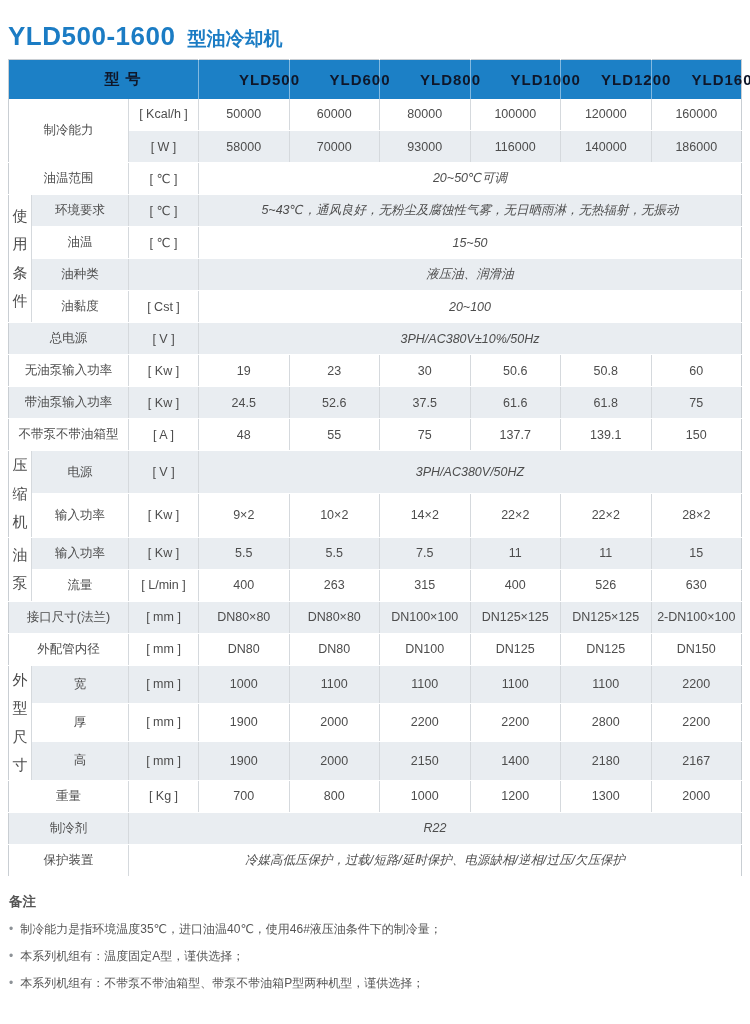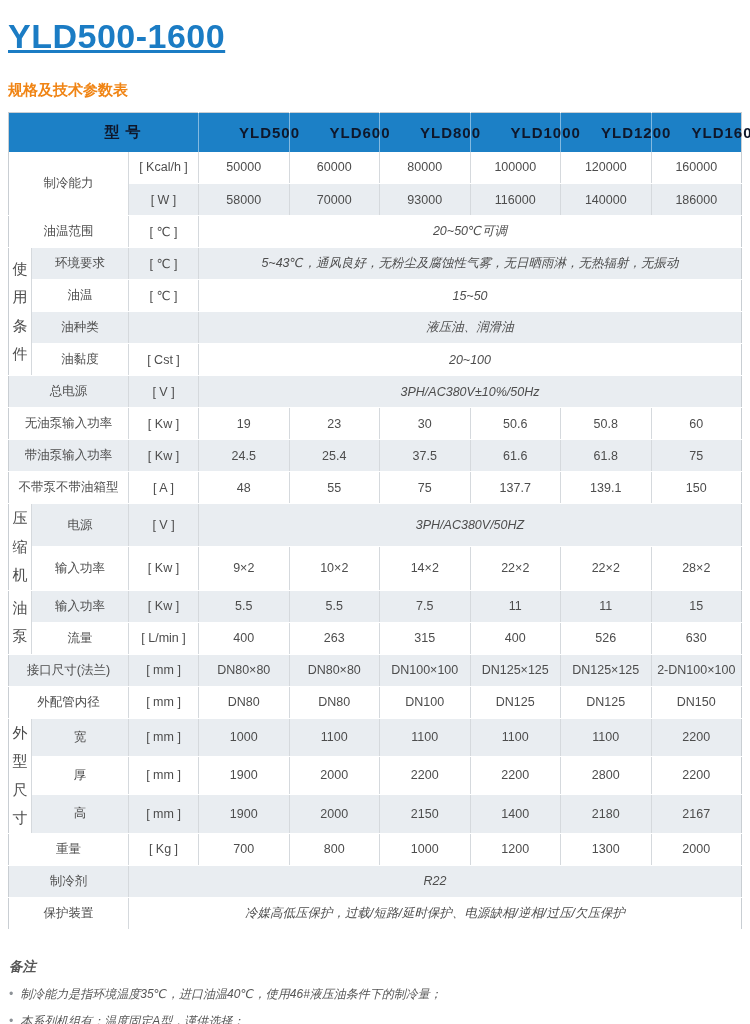--- a/index.html
+++ b/index.html
@@ -12,21 +12,21 @@
   }
   *{box-sizing:border-box;}
   html,body{margin:0;padding:0;}
   body{
     width:750px;height:1024px;background:#fff;overflow:hidden;
     font-family:"Liberation Sans","DejaVu Sans",sans-serif;
     color:var(--text-gray);
   }
   .wrap{padding:16px 8px 0 8px;}
   .title-row{display:flex;align-items:baseline;gap:12px;line-height:40px;white-space:nowrap;}
-  .page-title{color:var(--title-blue);font-size:34px;font-weight:bold;letter-spacing:.5px;text-decoration:underline;}
+  .page-title{color:var(--title-blue);font-size:26px;font-weight:bold;letter-spacing:.5px;}
   .page-title-suffix{color:var(--title-blue);font-size:19px;font-weight:600;}
   .section-title{color:var(--accent-orange);font-size:15px;font-weight:bold;margin:25px 0 12px 0;}
   table.spec{
     width:734px;border-collapse:collapse;table-layout:fixed;
     border:1px solid #c9ced3;
   }
   col.c-group{width:23px;}
   col.c-label{width:97px;}
   col.c-unit{width:70px;}
   th{
@@ -47,37 +47,37 @@
   td:last-child{border-right:none;margin-left:48px;}
   tr.stripe td{background:var(--stripe-gray);}
   td.group-cell{
     background:#fff !important;
     padding:0;width:23px;
     word-break:break-all;white-space:normal;
     line-height:1.9;font-size:15px;
   }
   td.label-cell{white-space:normal;}
   td.merged-cell{white-space:normal;font-style:italic;}
-  .notes{margin-top:28px;padding-left:1px;font-style:italic;}
+  .notes{margin-top:16px;padding-left:1px;}
   .notes-title{font-size:13.5px;font-weight:bold;color:#555;margin:0 0 10px 0;}
   .notes-list{list-style:none;margin:0;padding:0;}
   .notes-list li{
     font-size:12px;color:#555;margin:0 0 11px 0;line-height:1.35;
     display:flex;align-items:flex-start;gap:7px;
   }
   .bullet{color:#8d9297;font-size:12px;line-height:1.35;}
 </style>
 </head>
 <body>
 
 <div class="wrap">
   <div class="title-row">
     <span class="page-title">YLD500-1600</span>
+    <span class="page-title-suffix">型油冷却机</span>
   </div>
-  <div class="section-title">规格及技术参数表</div>
 
   <table class="spec">
     <colgroup>
       <col class="c-group">
         <col class="c-label">
         <col class="c-unit">
       <col>
         <col>
         <col>
         <col>
@@ -153,21 +153,21 @@
           <td class="value-cell">23</td>
           <td class="value-cell">30</td>
           <td class="value-cell">50.6</td>
           <td class="value-cell">50.8</td>
           <td class="value-cell">60</td>
         </tr>
         <tr class="stripe">
           <td class="label-cell" colspan="2">带油泵输入功率</td>
           <td class="unit-cell">[ Kw ]</td>
           <td class="value-cell">24.5</td>
-          <td class="value-cell">25.4</td>
+          <td class="value-cell">52.6</td>
           <td class="value-cell">37.5</td>
           <td class="value-cell">61.6</td>
           <td class="value-cell">61.8</td>
           <td class="value-cell">75</td>
         </tr>
         <tr>
           <td class="label-cell" colspan="2">不带泵不带油箱型</td>
           <td class="unit-cell">[ A ]</td>
           <td class="value-cell">48</td>
           <td class="value-cell">55</td>
@@ -291,16 +291,17 @@
         <li>
           <span class="bullet">•</span>
           <span>制冷能力是指环境温度35℃，进口油温40℃，使用46#液压油条件下的制冷量；</span>
         </li>
         <li>
           <span class="bullet">•</span>
           <span>本系列机组有：温度固定A型，谨供选择；</span>
         </li>
         <li>
           <span class="bullet">•</span>
+          <span>本系列机组有：不带泵不带油箱型、带泵不带油箱P型两种机型，谨供选择；</span>
         </li>
       </ul>
   </div>
 </div>
 
 </body></html>

